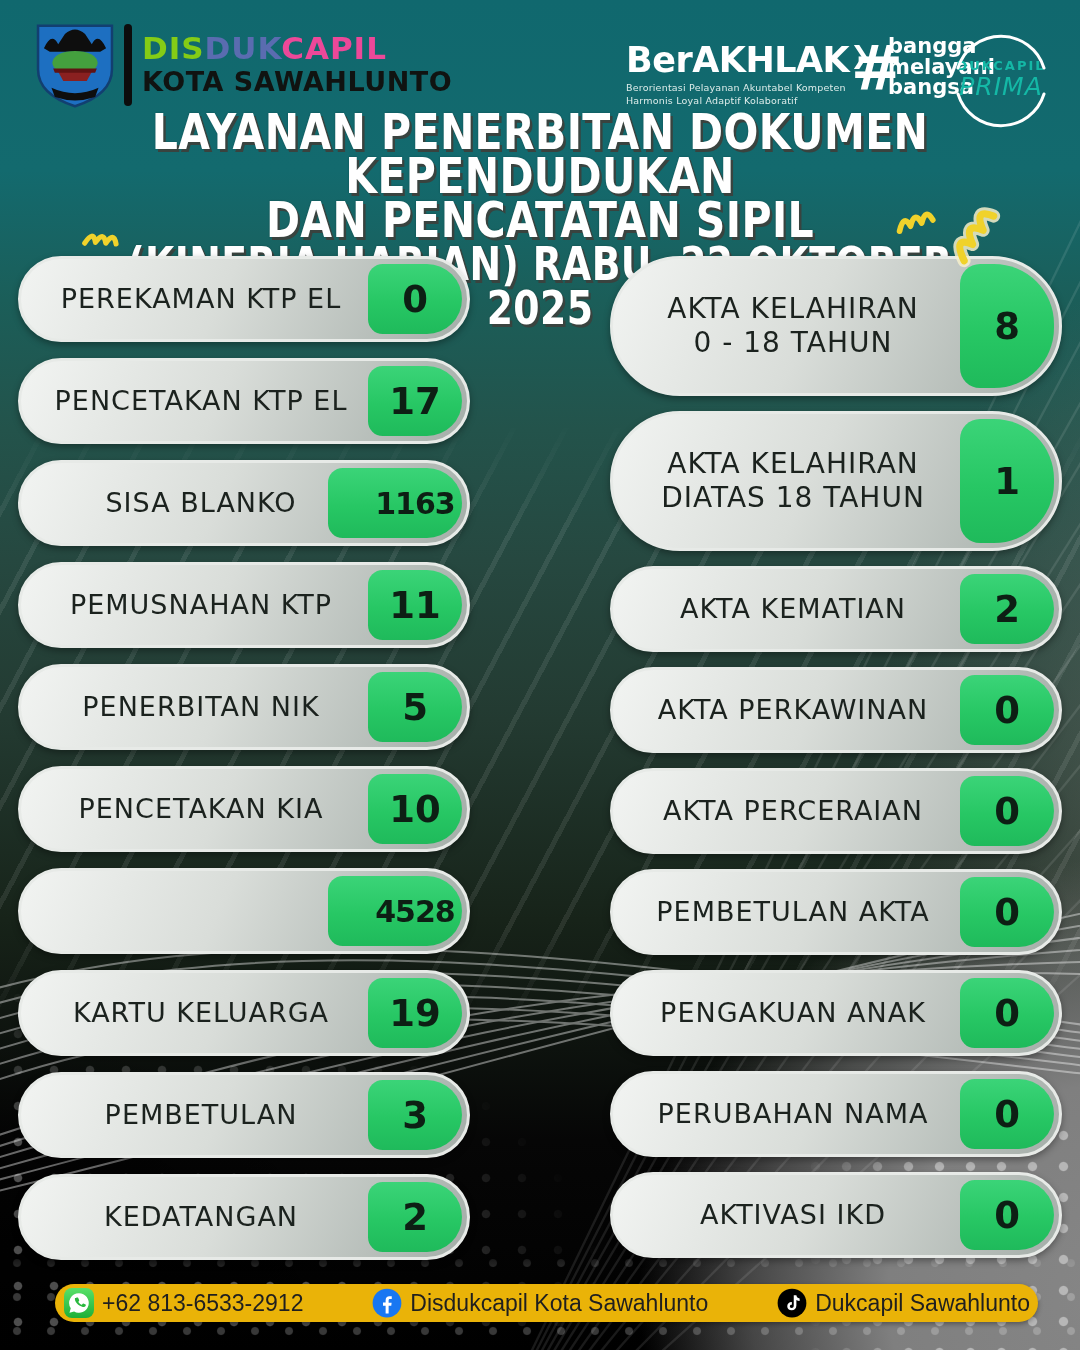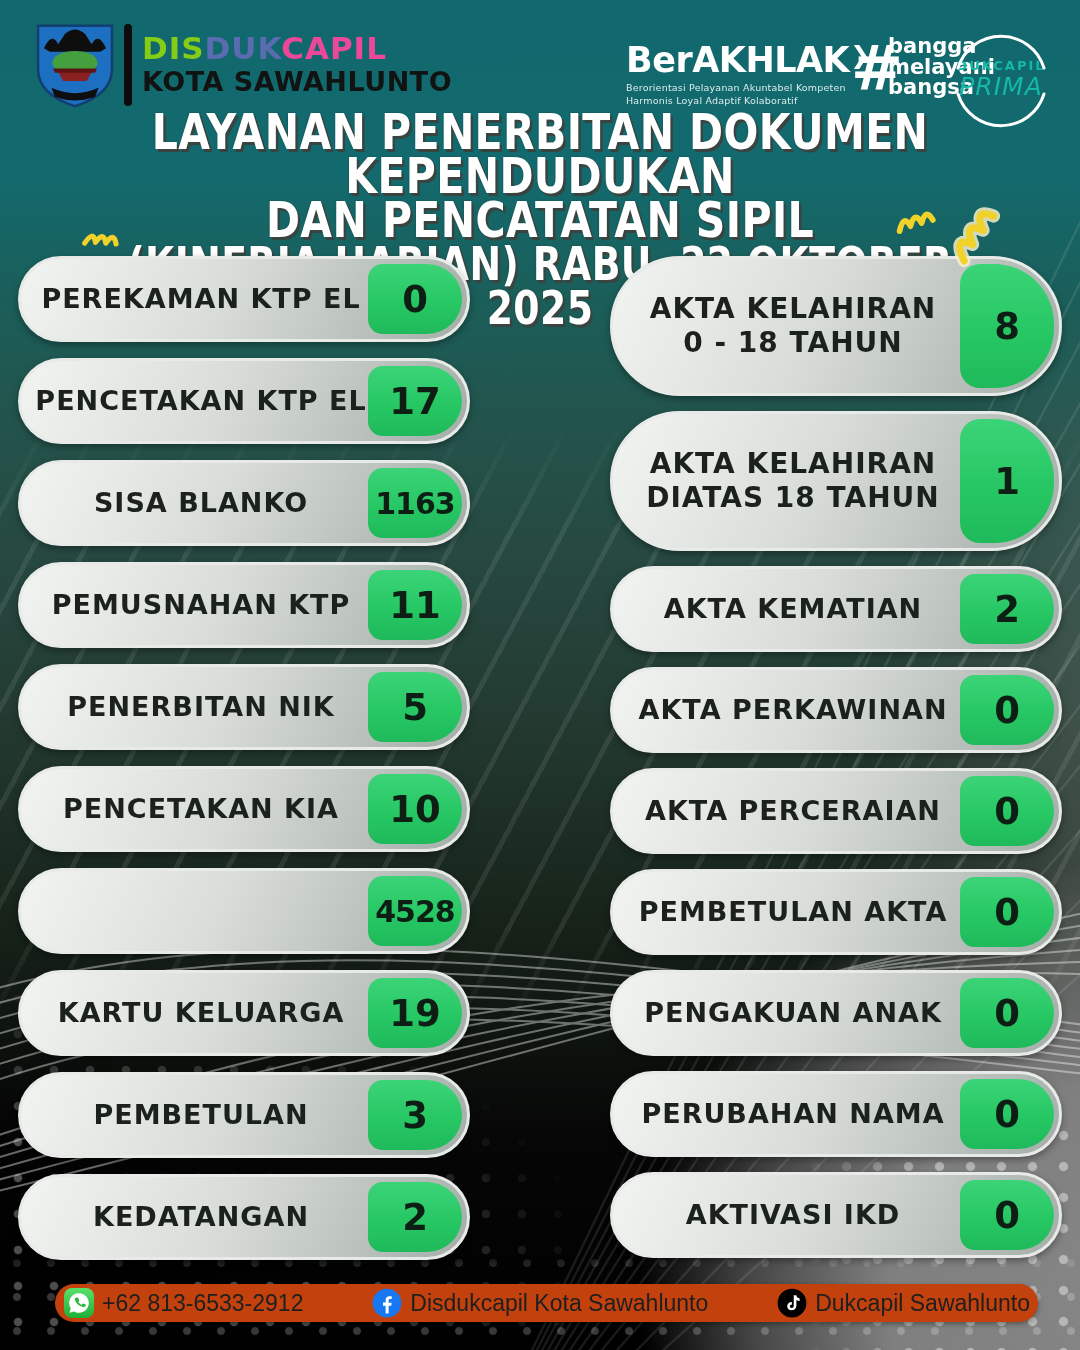--- a/index.html
+++ b/index.html
@@ -72,36 +72,36 @@
   .col{position:absolute;top:256px;width:452px;display:flex;flex-direction:column;z-index:3;}
   #col-left{left:18px;gap:16px;}
   #col-right{left:610px;gap:15px;}
   .pill{position:relative;height:86px;border-radius:43px;flex:0 0 auto;
       background:linear-gradient(115deg,#f2f4f2 0%,#d9ddd9 45%,#a4ada8 100%);
       border:3px solid #e7eae7;box-sizing:border-box;
       box-shadow:0 3px 7px rgba(0,0,0,.35);
       display:flex;align-items:center;}
   .pill.tall{height:140px;border-radius:70px;}
   .pill-label{flex:1;text-align:center;padding:0 100px 0 14px;
-      font-weight:700;font-size:27px;color:#1b221e;letter-spacing:1px;line-height:1.2;}
+      font-weight:400;font-size:27px;color:#1b221e;letter-spacing:1px;line-height:1.2;}
   .pill.tall .pill-label{font-size:28px;}
   .pill-value{position:absolute;right:5px;top:5px;bottom:5px;width:94px;
       border-radius:16px 38px 38px 16px;
       background:linear-gradient(180deg,#3bd478 0%,#27c764 55%,#1fba5b 100%);
       display:flex;align-items:center;justify-content:center;
       font-weight:700;font-size:37px;color:#0d1f14;}
   .pill.tall .pill-value{border-radius:20px 60px 60px 20px;}
-  .pill-value.small-num{font-size:30px;letter-spacing:-1px;}
+  .pill-value.small-num{font-size:30px;letter-spacing:-1px;padding-left:40px;}
 
   
   svg.squiggles{position:absolute;inset:0;z-index:6;pointer-events:none;}
 
   
   .footer-bar{position:absolute;left:55px;right:42px;top:1284px;height:38px;z-index:7;
-      background:#c2410c;border-radius:21px;box-shadow:0 2px 5px rgba(0,0,0,.35);
+      background:#eab308;border-radius:21px;box-shadow:0 2px 5px rgba(0,0,0,.35);
       display:flex;align-items:center;justify-content:space-between;
       padding:0 8px 0 9px;font-family:"Liberation Sans",sans-serif;
       font-size:23px;color:#1f1f1f;}
   .contact{display:flex;align-items:center;gap:8px;white-space:nowrap;}
   .ic{width:30px;height:30px;display:inline-flex;align-items:center;justify-content:center;flex:0 0 auto;}
   .ic svg{width:100%;height:100%;display:block;}
   .ic-wa{background:linear-gradient(180deg,#58e169,#1faf38);border-radius:8px;padding:2px;box-sizing:border-box;}
   .ic-ig{background:radial-gradient(circle at 28% 115%,#fdc468 5%,#e95950 42%,#bc2a8d 68%,#8a3ab9 92%);
          border-radius:8px;padding:3px;box-sizing:border-box;}
 </style>

